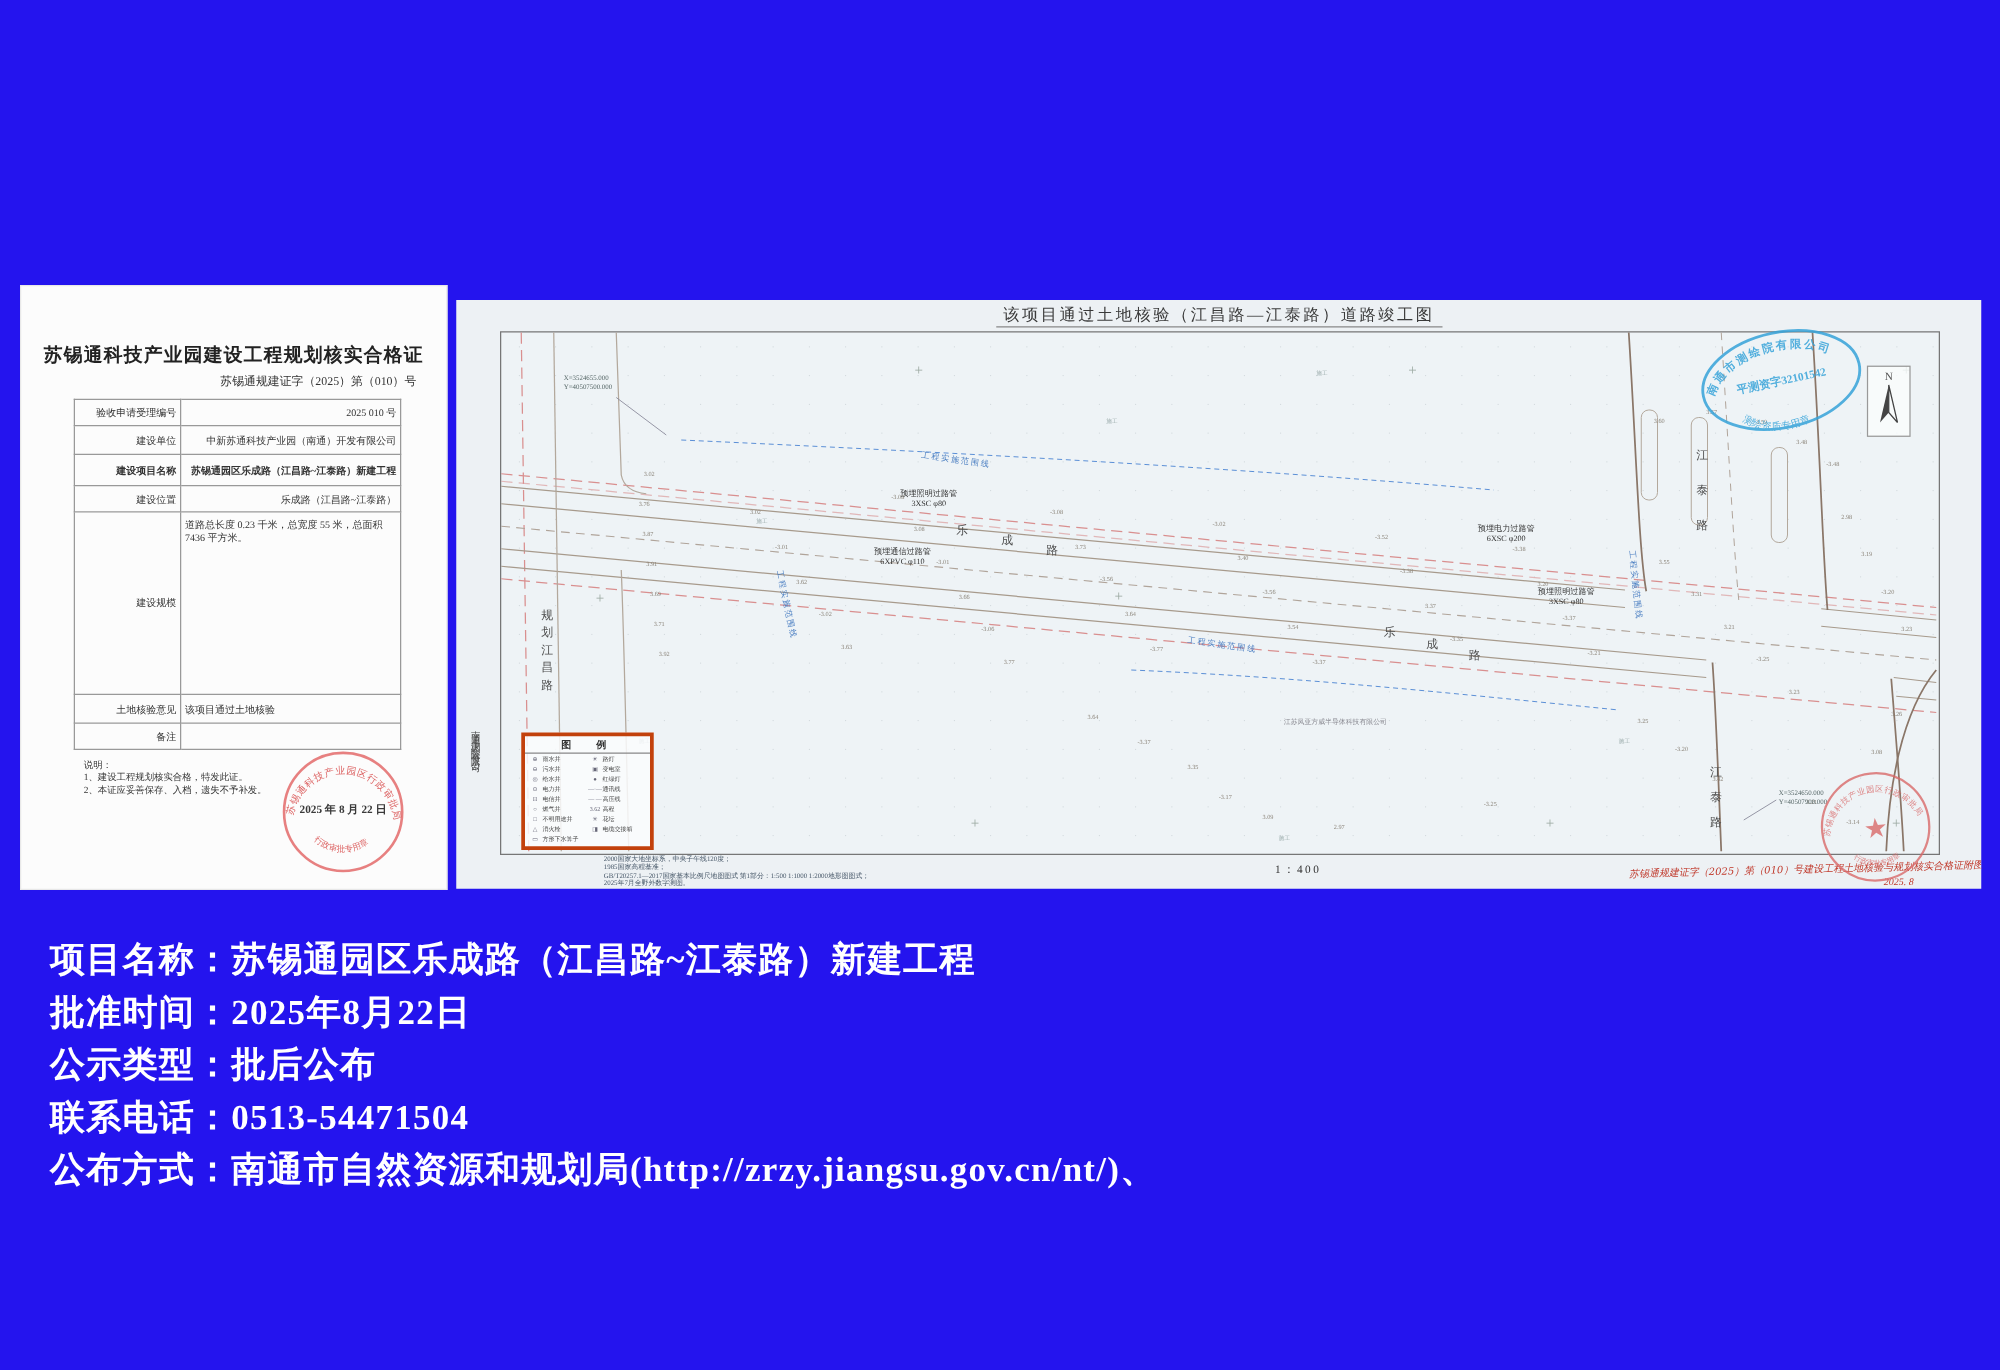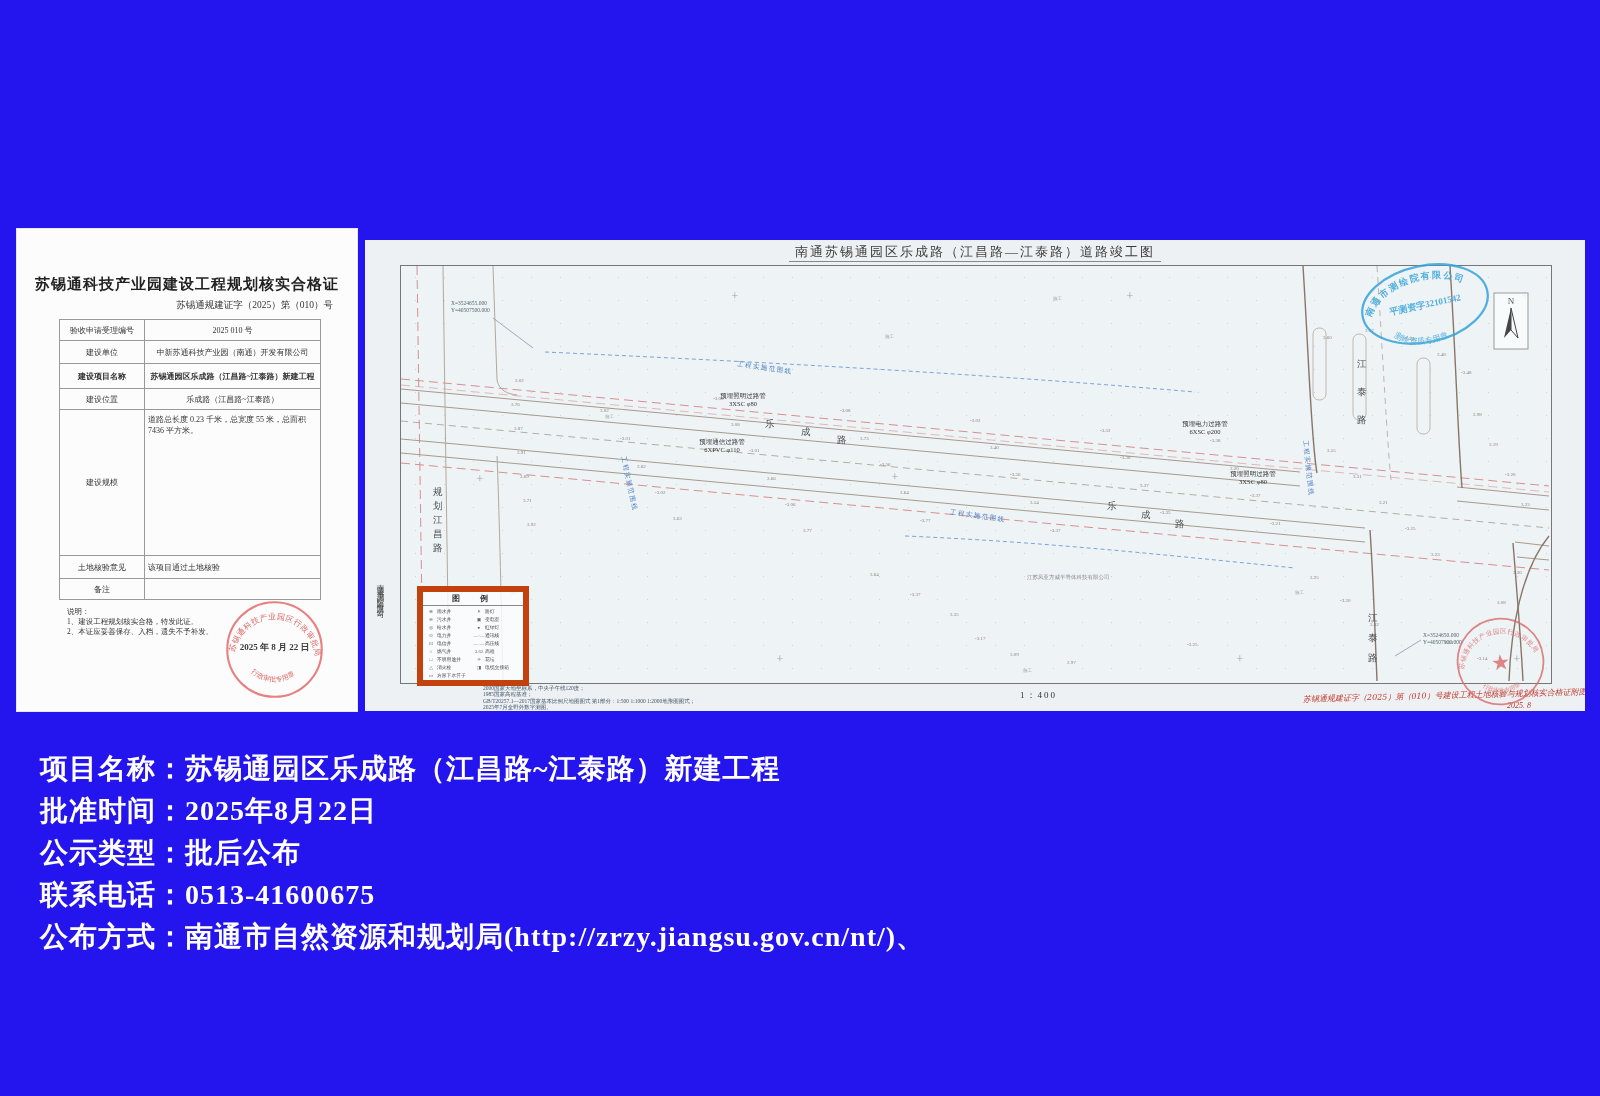--- a/index.html
+++ b/index.html
@@ -8,21 +8,21 @@
   .page-title{position:absolute;top:104px;left:0;width:100%;text-align:center;color:#ffffff;
     font-size:45px;font-weight:bold;letter-spacing:2px;font-family:"Liberation Sans",sans-serif;}
 
   
   .cert{position:absolute;left:16px;top:228px;width:340px;height:482px;background:#fcfcfc;
     color:#333;font-family:"Liberation Serif",serif;border:1px solid #e8e8e8;}
   .cert-title{position:absolute;top:46px;left:0;width:100%;text-align:center;font-size:15px;
     font-weight:bold;color:#222;letter-spacing:1px;}
   .cert-docnum{position:absolute;top:70px;right:24px;font-size:9.5px;color:#333;}
   .cert-table{position:absolute;left:42px;top:90px;width:262px;border-collapse:collapse;}
-  .cert-table td{border:1px solid #999;font-size:8px;color:#333;text-align:center;vertical-align:middle;padding:1px 3px;}
+  .cert-table td{border:1px solid #999;font-size:8px;color:#333;text-align:right;vertical-align:middle;padding:1px 3px;}
   .cert-table td.lbl{width:78px;}
   .cert-table tr.r1 td{height:18px;} .cert-table tr.r2 td{height:28px;}
   .cert-table tr.r3 td{height:20px;} .cert-table tr.r4 td{height:22px;font-weight:bold;}
   .cert-table tr.r5 td{height:18px;} .cert-table tr.r6 td{height:140px;}
   .cert-table tr.r7 td{height:20px;} .cert-table tr.r8 td{height:18px;}
   .cert-table tr.r6 td.val{vertical-align:top;text-align:left;padding-top:4px;}
   .cert-table tr.r7 td.val{text-align:left;}
   .cert-notes{position:absolute;left:50px;top:378px;font-size:7.5px;line-height:10px;color:#333;}
   .cert-stamp{position:absolute;left:205px;top:368px;width:105px;height:105px;opacity:.9;}
   .cert-stamp-date{position:absolute;left:205px;top:412px;width:105px;text-align:center;
@@ -41,21 +41,21 @@
   .ev{position:absolute;font-size:5px;color:#8a8378;white-space:nowrap;}
   .cross{position:absolute;font-size:12px;color:#9aa8a0;font-weight:normal;transform:translate(-50%,-55%);}
   .blabel{position:absolute;font-size:6.5px;color:#4a7ec2;letter-spacing:1.5px;white-space:nowrap;transform-origin:left center;}
   .rchar{position:absolute;font-size:9.5px;color:#4c4c4c;}
   .tiny{position:absolute;font-size:4.5px;color:#9aa;white-space:nowrap;}
   .plabel{position:absolute;font-size:6.5px;color:#333;text-align:center;transform:translateX(-50%);
     line-height:8px;white-space:nowrap;}
   .coords{position:absolute;font-size:5.5px;line-height:7px;color:#566;white-space:nowrap;}
   .surveyor-v{position:absolute;left:10px;top:338px;height:116px;writing-mode:vertical-rl;
     font-size:7.5px;letter-spacing:3px;color:#444;}
-  .legend{position:absolute;left:52px;top:346px;width:100px;height:88px;border:6px solid #c2410c;background:rgba(250,252,253,.85);}
+  .legend{position:absolute;left:52px;top:346px;width:100px;height:88px;border:3px solid #c2410c;background:rgba(250,252,253,.85);}
   .legend-title{height:13px;border-bottom:1px solid #888;text-align:center;font-size:8px;font-weight:bold;color:#333;letter-spacing:6px;line-height:13px;}
   .legend-cols{display:flex;padding:2px 2px;}
   .legend-col{width:50%;}
   .legend-item{display:flex;font-size:4.8px;color:#444;line-height:8px;white-space:nowrap;}
   .legend-item .sym{width:12px;text-align:center;color:#667;}
   .map-notes{position:absolute;left:118px;top:445px;font-size:5.5px;line-height:6.3px;color:#456;}
   .scale-label{position:absolute;left:655px;top:449px;font-size:9px;letter-spacing:2px;color:#333;}
   .company-label{position:absolute;left:662px;top:334px;font-size:5.5px;color:#8a8a92;}
   .red-note{position:absolute;left:938px;top:450px;font-size:8px;color:#c0392b;transform:rotate(-1.5deg);
     white-space:nowrap;font-family:"DejaVu Serif",serif;font-style:italic;}
@@ -126,21 +126,21 @@
       </text>
       <text font-size="6.5" fill="#d95252">
         <textPath href="#ca2" startOffset="14%">行政审批专用章</textPath>
       </text>
     </svg>
     <div class="cert-stamp-date">2025 年 8 月 22 日</div>
   </div>
 
   <div class="draw">
     <div class="draw-title">
-      <span>南通苏锡通园区乐成路（江昌路—江泰路）道路竣工图</span>
+      <span>该项目通过土地核验（江昌路—江泰路）道路竣工图</span>
     </div>
     <div class="frame"></div>
 
     <svg class="roads" viewBox="0 0 1220 471">
 
       <g stroke="#d98f8f" stroke-width="1" fill="none" stroke-dasharray="9,5">
         <path d="M 36,139 L 1184,246"></path>
         <path d="M 36,145 L 1184,252" opacity="0.6"></path>
         <path d="M 36,223 L 1010,314 L 1184,330"></path>
         <path d="M 52,26 L 58,441"></path>
@@ -444,17 +444,17 @@
       <text x="18" y="12" font-size="9" fill="#555" text-anchor="middle">N</text>
       <polygon points="18,16 11,46 18,38" fill="#444"></polygon>
       <polygon points="18,16 25,46 18,38" fill="none" stroke="#444" stroke-width="1"></polygon>
     </svg>
   </div>
 
   <div class="info">
     <div class="info-line"><span>项目名称：</span><span>苏锡通园区乐成路（江昌路~江泰路）新建工程</span></div>
     <div class="info-line"><span>批准时间：</span><span>2025年8月22日</span></div>
     <div class="info-line"><span>公示类型：</span><span>批后公布</span></div>
-    <div class="info-line"><span>联系电话：</span><span>0513-41600675</span></div>
+    <div class="info-line"><span>联系电话：</span><span>0513-54471504</span></div>
     <div class="info-line"><span>公布方式：</span><span>南通市自然资源和规划局(http://zrzy.jiangsu.gov.cn/nt/)、</span></div>
   </div>
 
 </div>
 
 </body></html>

